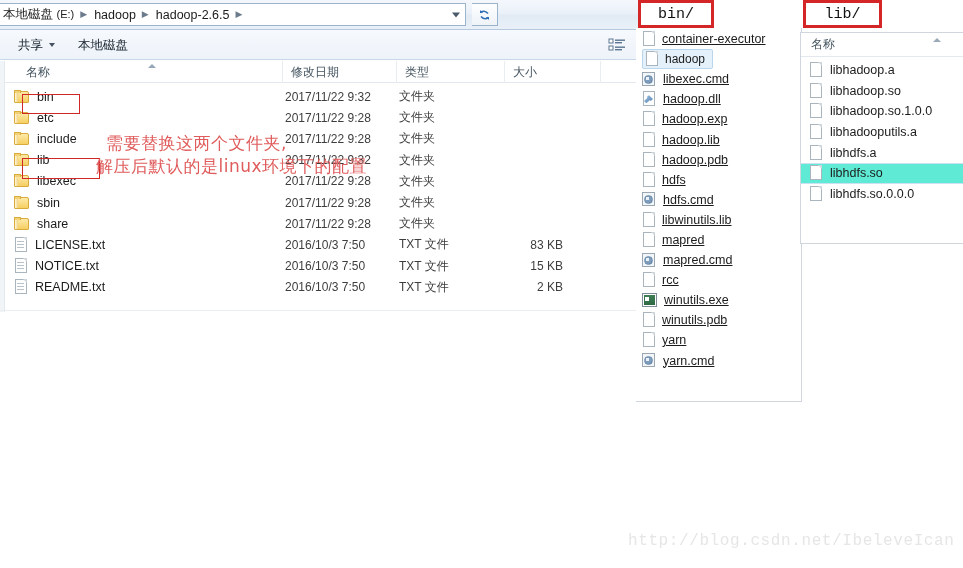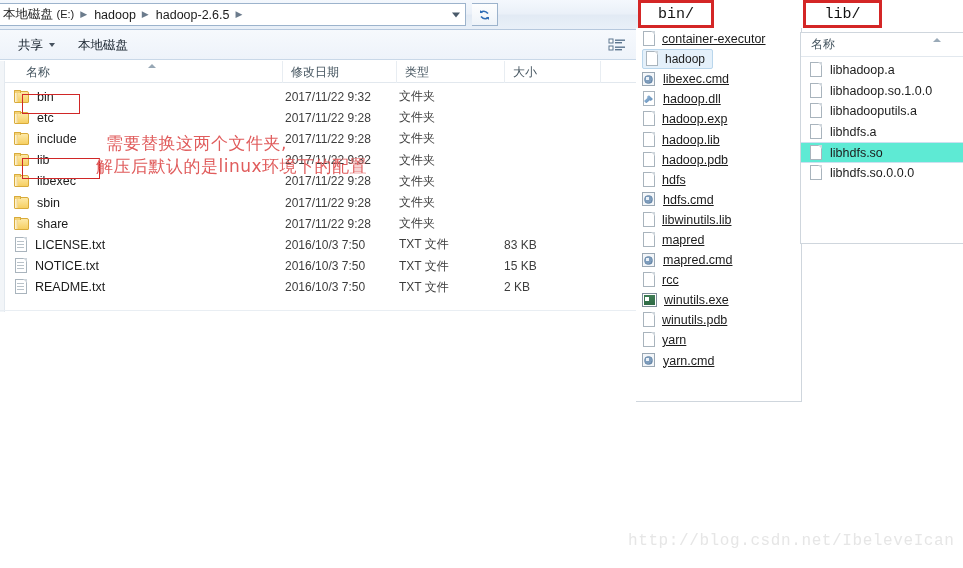--- a/index.html
+++ b/index.html
@@ -191,22 +191,22 @@
   }
   .cell-date {
     position: absolute; left: 285px;
     font-size: 12px; color: #3d3d3d; white-space: nowrap;
   }
   .cell-type {
     position: absolute; left: 399px;
     font-size: 12px; color: #3d3d3d; white-space: nowrap;
   }
   .cell-size {
-    position: absolute; left: 504px; width: 84px;
-    text-align: left;
+    position: absolute; left: 479px; width: 84px;
+    text-align: right;
     font-size: 12px; color: #3d3d3d; white-space: nowrap;
   }
 
   
   .ico-folder {
     width: 16px; height: 14px;
     position: relative;
     flex: none;
   }
   .ico-folder .back {
@@ -850,34 +850,41 @@
             <span class="sheet"></span>
             <span class="fold"></span>
           </span>
         <span class="fnm">libhadoop.a</span>
       </div>
       <div class="libitem">
         <span class="ico-doc">
             <span class="sheet"></span>
             <span class="fold"></span>
           </span>
-        <span class="fnm">libhadoop.so.1.0.0</span>
+        <span class="fnm">libhadoop.so</span>
       </div>
       <div class="libitem">
         <span class="ico-doc">
             <span class="sheet"></span>
             <span class="fold"></span>
           </span>
-        <span class="fnm">libhadooputils.a</span>
+        <span class="fnm">libhadoop.so.1.0.0</span>
       </div>
       <div class="libitem">
         <span class="ico-doc">
             <span class="sheet"></span>
             <span class="fold"></span>
           </span>
+        <span class="fnm">libhadooputils.a</span>
+      </div>
+      <div class="libitem">
+        <span class="ico-doc">
+            <span class="sheet"></span>
+            <span class="fold"></span>
+          </span>
         <span class="fnm">libhdfs.a</span>
       </div>
       <div class="libitem sel">
         <span class="ico-doc">
             <span class="sheet"></span>
             <span class="fold"></span>
           </span>
         <span class="fnm">libhdfs.so</span>
       </div>
       <div class="libitem">

